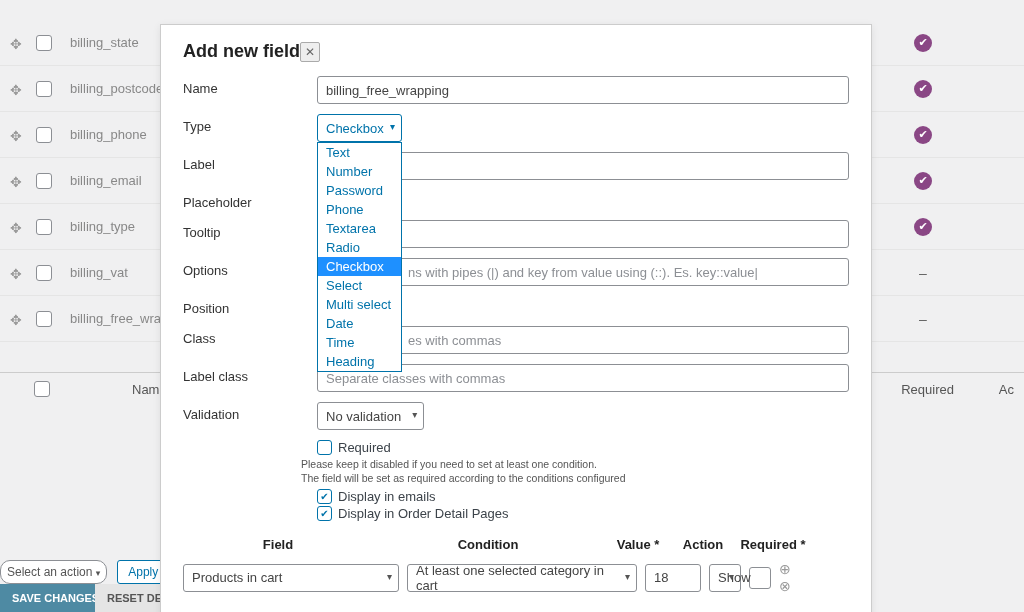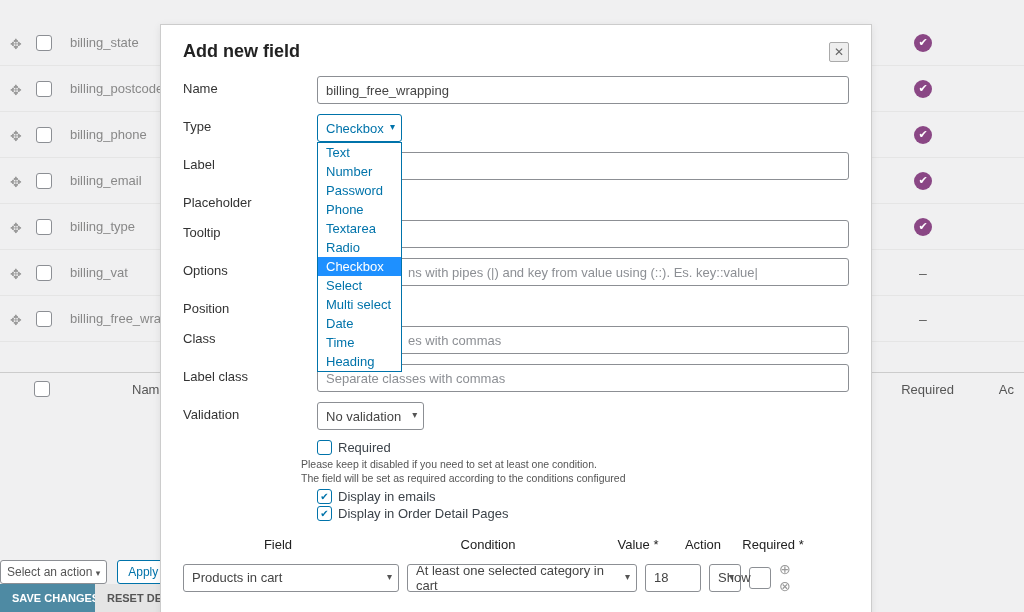--- a/index.html
+++ b/index.html
@@ -9,27 +9,27 @@
   .drag{width:14px;height:14px;color:#999;margin-right:12px;font-size:14px;display:inline-block}
   .cb{width:16px;height:16px;border:1px solid #8c8f94;border-radius:3px;background:#fff;margin-right:18px}
   .fld-name{color:#888;font-size:13px}
   .badge{position:absolute;right:92px;width:18px;height:18px;border-radius:50%;background:#8a4785;color:#fff;display:flex;align-items:center;justify-content:center;font-size:11px}
   .badge.dash{background:none;color:#666;font-size:14px}
   .header-row{display:flex;align-items:center;padding:8px 10px;border-top:1px solid #ccc;margin-top:30px;color:#555}
   .header-row .hn{margin-left:64px}
   .header-row .hr{position:absolute;right:70px}
   .header-row .ha{position:absolute;right:10px}
   .footer{position:absolute;bottom:28px;left:0;display:flex;align-items:center;gap:10px}
-  .sel-action{border:1px solid #8c8f94;background:#fff;padding:4px 6px;border-radius:3px;color:#555;font-size:12px}
+  .sel-action{border:1px solid #8c8f94;background:#fff;padding:4px 6px;border-radius:10px;color:#555;font-size:12px}
   .apply-btn{border:1px solid #0073aa;color:#0073aa;background:#fff;padding:4px 10px;border-radius:3px;font-size:12px}
   .btn-save-changes{position:absolute;bottom:0;left:0;background:#4e8aa3;color:#fff;border:none;padding:8px 12px;font-weight:600;font-size:11px}
   .btn-reset{position:absolute;bottom:0;left:95px;background:#e5e5e5;color:#555;border:none;padding:8px 12px;font-weight:600;font-size:11px}
 
   .modal{position:absolute;top:24px;left:160px;width:712px;background:#fff;border:1px solid #ccc;z-index:5;box-shadow:0 2px 8px rgba(0,0,0,.08)}
-  .modal-head{display:flex;align-items:center;justify-content:space-between;padding:16px 22px 10px}
+  .modal-head{display:flex;align-items:center;padding:16px 22px 10px}
   .modal-head h2{font-size:18px;font-weight:700;color:#222}
   .close-btn{width:20px;height:20px;border:1px solid #aaa;background:#eee;color:#666;font-size:12px;display:flex;align-items:center;justify-content:center;border-radius:2px;cursor:pointer}
   .modal-body{padding:4px 22px 14px}
   .form-row{display:flex;align-items:flex-start;margin-bottom:10px;position:relative}
   .form-row .lbl{width:134px;font-size:13px;color:#333;padding-top:5px}
   .form-row .ctl{flex:1;position:relative}
   .txt-input{width:100%;height:28px;border:1px solid #8c8f94;border-radius:3px;padding:0 8px;font-size:13px;color:#444}
   .txt-input::placeholder{color:#8c8f94}
   .ph{color:#8c8f94}
   .sel{height:28px;border:1px solid #0073aa;border-radius:3px;background:#fff;padding:0 22px 0 8px;font-size:13px;color:#0073aa;position:relative}
@@ -39,21 +39,21 @@
 
   .dd{position:absolute;top:28px;left:0;width:85px;background:#fff;border:1px solid #0073aa;z-index:20;font-size:13px}
   .dd div{padding:2px 8px;color:#0073aa;cursor:pointer}
   .dd div.sel-opt{background:#1e90ff;color:#fff}
 
   .chk-row{display:flex;align-items:center;gap:6px;margin:2px 0;margin-left:134px}
   .ck{width:15px;height:15px;border:1px solid #0073aa;border-radius:3px;display:flex;align-items:center;justify-content:center;font-size:10px;color:#0073aa;background:#fff}
   .ck.on::after{content:"✔"}
   .help{font-size:10.5px;color:#555;margin-left:118px;line-height:1.35}
 
-  .cond-head{display:flex;margin-top:16px;font-weight:400;color:#222;font-size:13px}
+  .cond-head{display:flex;margin-top:16px;font-weight:700;color:#222;font-size:13px}
   .cond-head span:nth-child(1){width:190px;text-align:center}
   .cond-head span:nth-child(2){width:230px;text-align:center}
   .cond-head span:nth-child(3){width:70px;text-align:center}
   .cond-head span:nth-child(4){width:60px;text-align:center}
   .cond-head span:nth-child(5){width:80px;text-align:center}
 
   .cond-row{display:flex;gap:8px;align-items:center;margin-top:10px}
   .cond-row .s1{width:216px}
   .cond-row .s2{width:230px}
   .cond-row .s3{width:56px}

